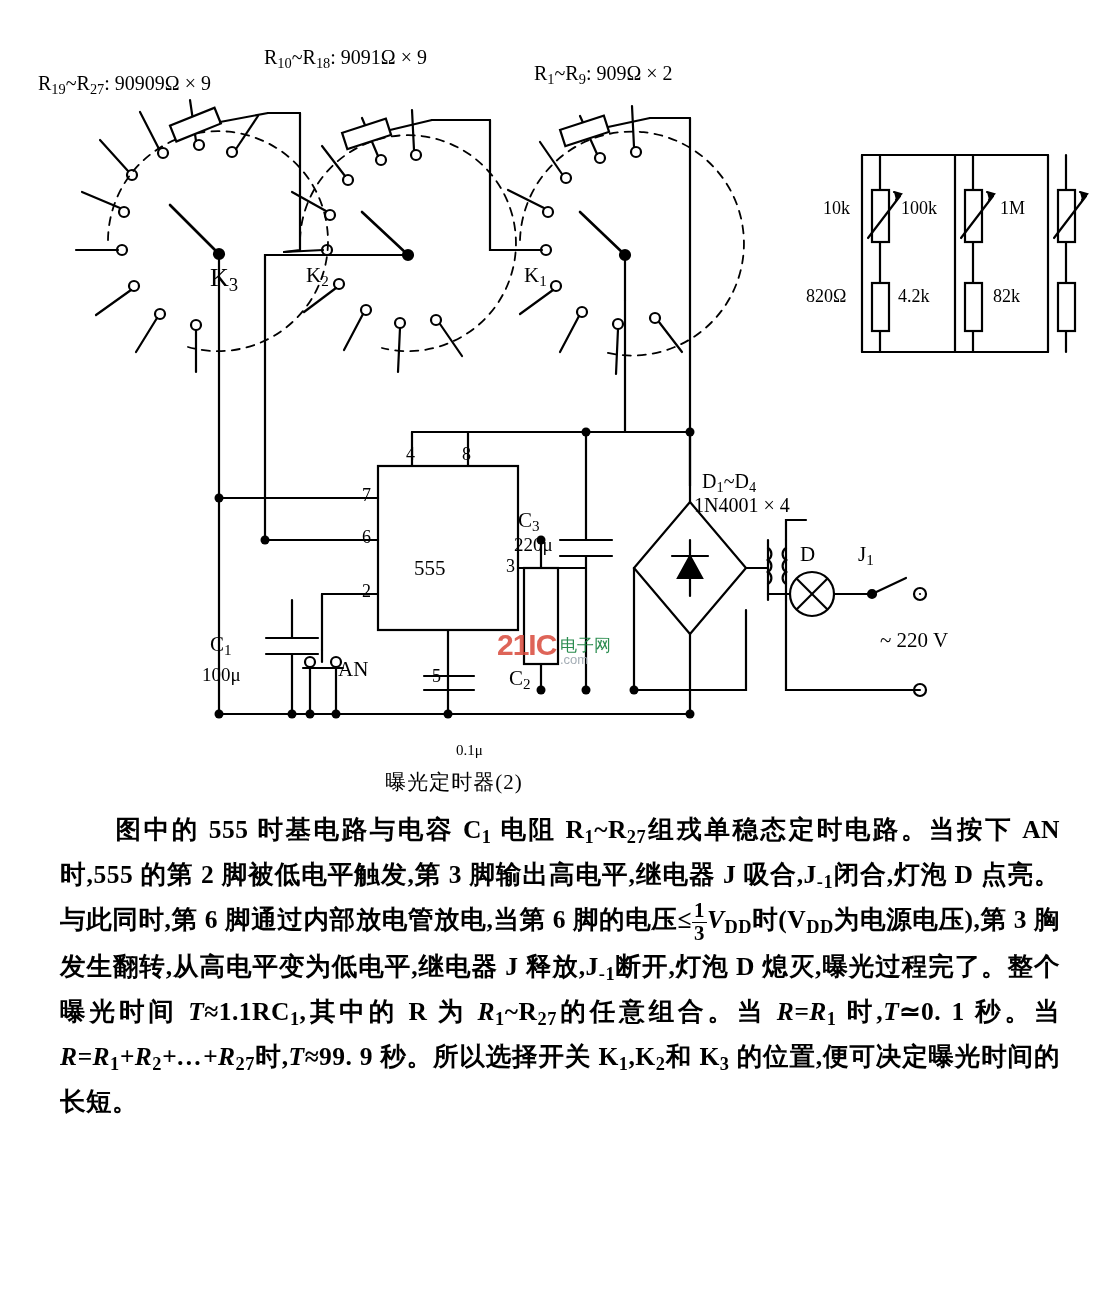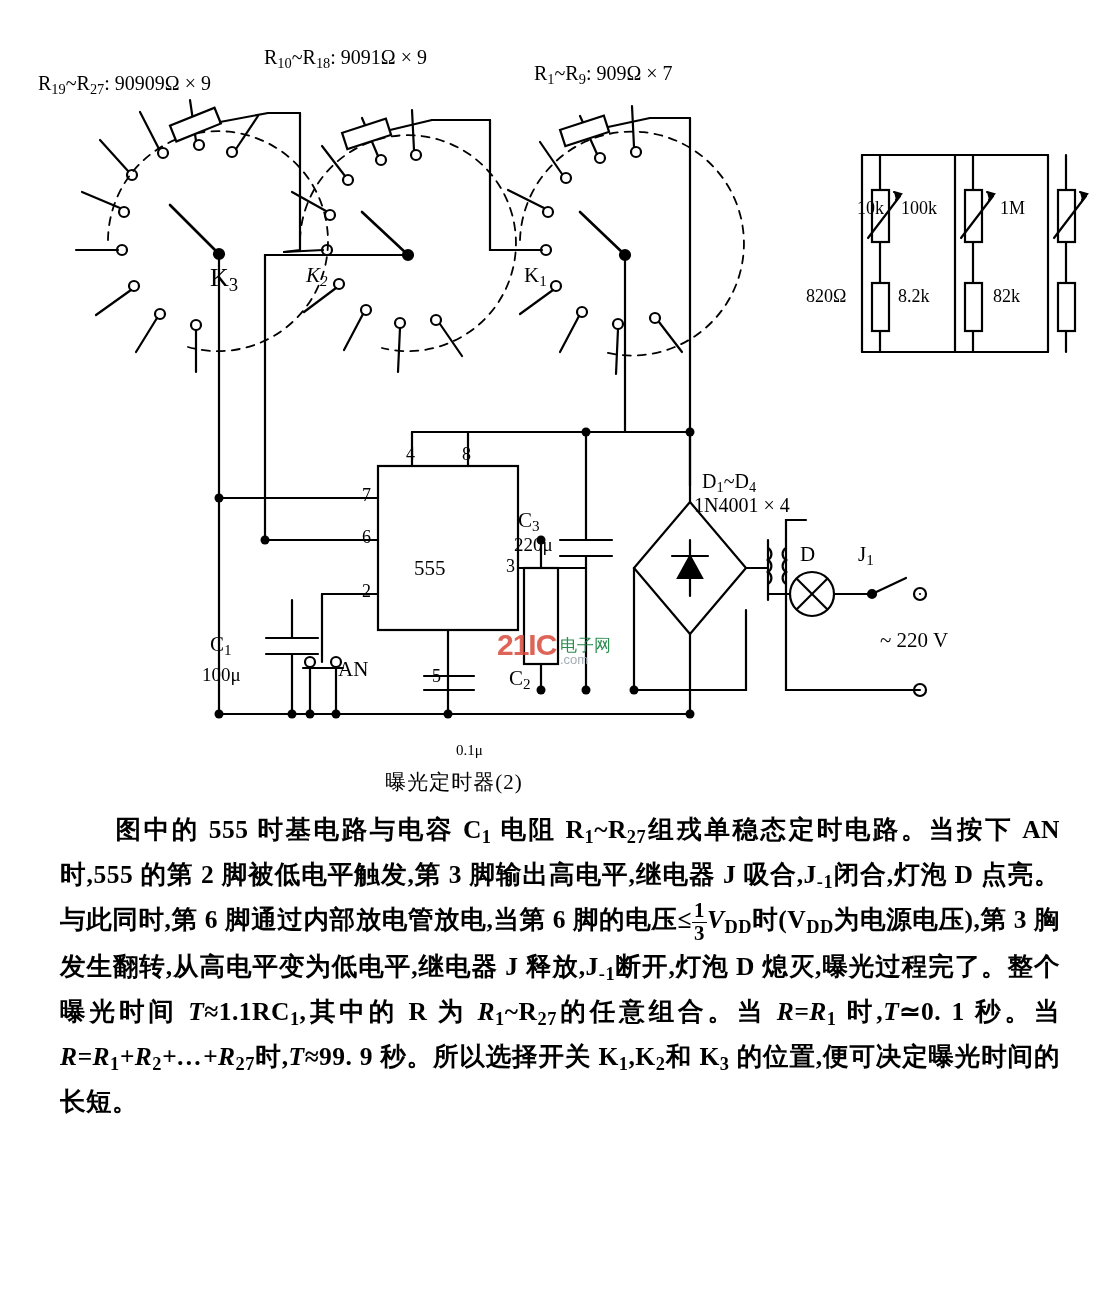--- a/index.html
+++ b/index.html
@@ -274,32 +274,32 @@
         <circle cx="219" cy="498" r="4.5"></circle>
         <circle cx="880" cy="155" r="0"></circle>
       </g>
     </g>
   </svg>
 
   <div class="lbl" style="left:38px;top:72px;font-size:20px;"><span>R</span><span class="sub">19</span><span>~R</span><span class="sub">27</span><span>: 90909Ω × 9</span></div>
 
   <div class="lbl" style="left:264px;top:46px;font-size:20px;"><span>R</span><span class="sub">10</span><span>~R</span><span class="sub">18</span><span>: 9091Ω × 9</span></div>
 
-  <div class="lbl" style="left:534px;top:62px;font-size:20px;"><span>R</span><span class="sub">1</span><span>~R</span><span class="sub">9</span><span>: 909Ω × 7</span></div>
+  <div class="lbl" style="left:534px;top:62px;font-size:20px;"><span>R</span><span class="sub">1</span><span>~R</span><span class="sub">9</span><span>: 909Ω × 2</span></div>
 
   <div class="lbl" style="left:210px;top:263px;font-size:26px;text-align:center;"><span>K</span><span class="sub">3</span></div>
-  <div class="lbl" style="left:306px;top:263px;font-size:21px;font-style:italic;"><span>K</span><span class="sub">2</span></div>
+  <div class="lbl" style="left:306px;top:263px;font-size:21px;"><span>K</span><span class="sub">2</span></div>
   <div class="lbl" style="left:524px;top:263px;font-size:21px;"><span>K</span><span class="sub">1</span></div>
 
-  <div class="lbl" style="left:823px;top:198px;font-size:18px;margin-left:34px;"><span>10k</span></div>
+  <div class="lbl" style="left:823px;top:198px;font-size:18px;"><span>10k</span></div>
   <div class="lbl" style="left:901px;top:198px;font-size:18px;"><span>100k</span></div>
   <div class="lbl" style="left:1000px;top:198px;font-size:18px;"><span>1M</span></div>
 
   <div class="lbl" style="left:806px;top:286px;font-size:18px;"><span>820Ω</span></div>
-  <div class="lbl" style="left:898px;top:286px;font-size:18px;"><span>8.2k</span></div>
+  <div class="lbl" style="left:898px;top:286px;font-size:18px;"><span>4.2k</span></div>
   <div class="lbl" style="left:993px;top:286px;font-size:18px;"><span>82k</span></div>
 
   <div class="lbl" style="left:406px;top:444px;font-size:18px;"><span>4</span></div>
   <div class="lbl" style="left:462px;top:444px;font-size:18px;"><span>8</span></div>
   <div class="lbl" style="left:362px;top:485px;font-size:18px;"><span>7</span></div>
   <div class="lbl" style="left:362px;top:527px;font-size:18px;"><span>6</span></div>
   <div class="lbl" style="left:362px;top:581px;font-size:18px;"><span>2</span></div>
   <div class="lbl" style="left:506px;top:556px;font-size:18px;"><span>3</span></div>
   <div class="lbl" style="left:432px;top:666px;font-size:18px;"><span>5</span></div>
 

